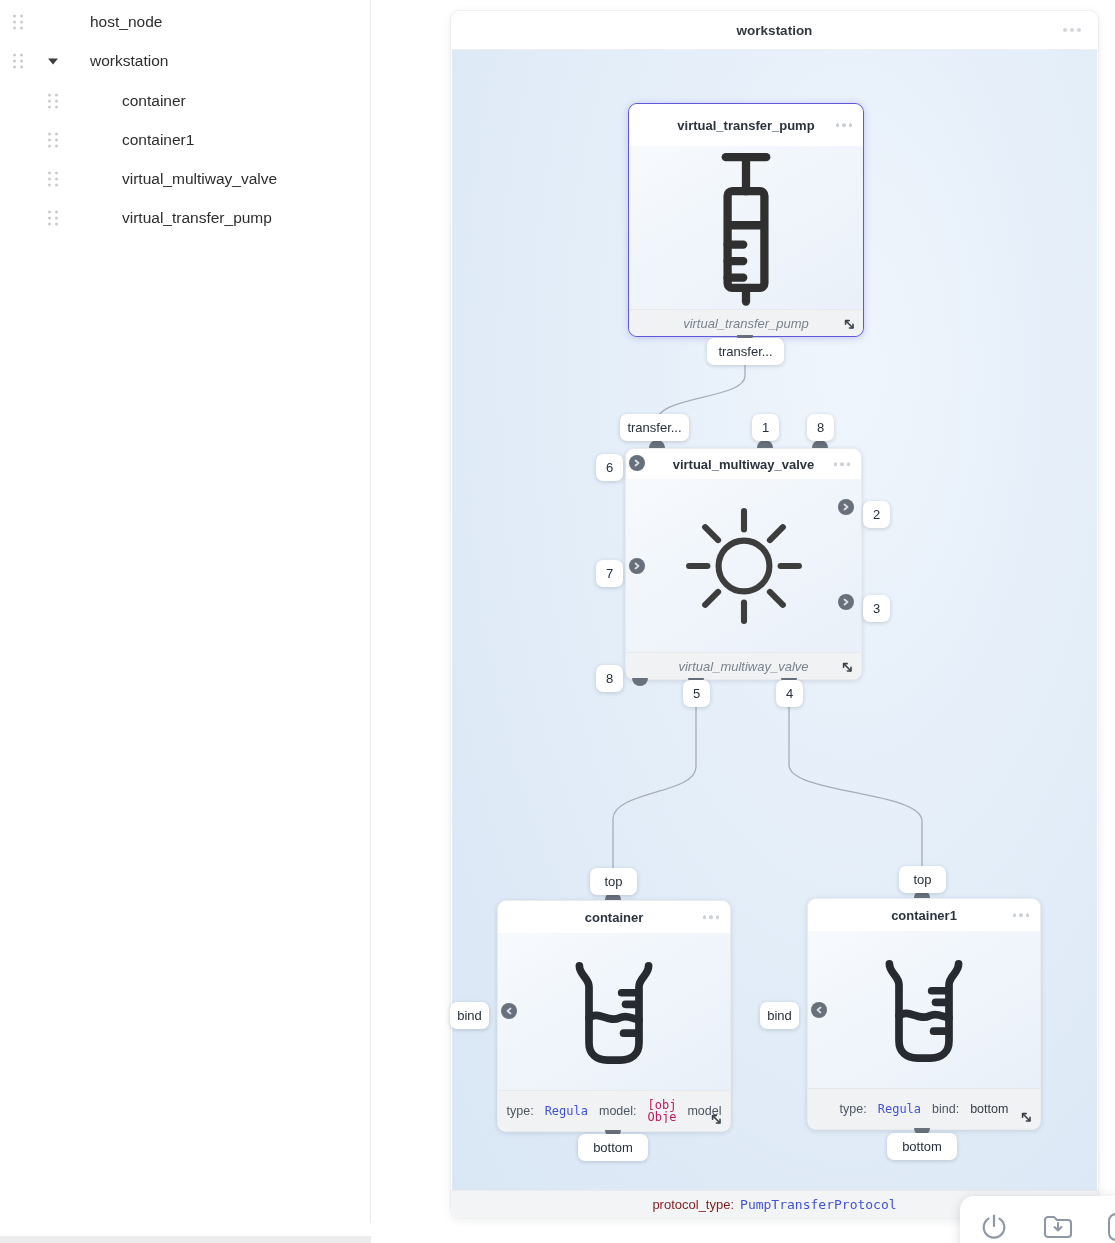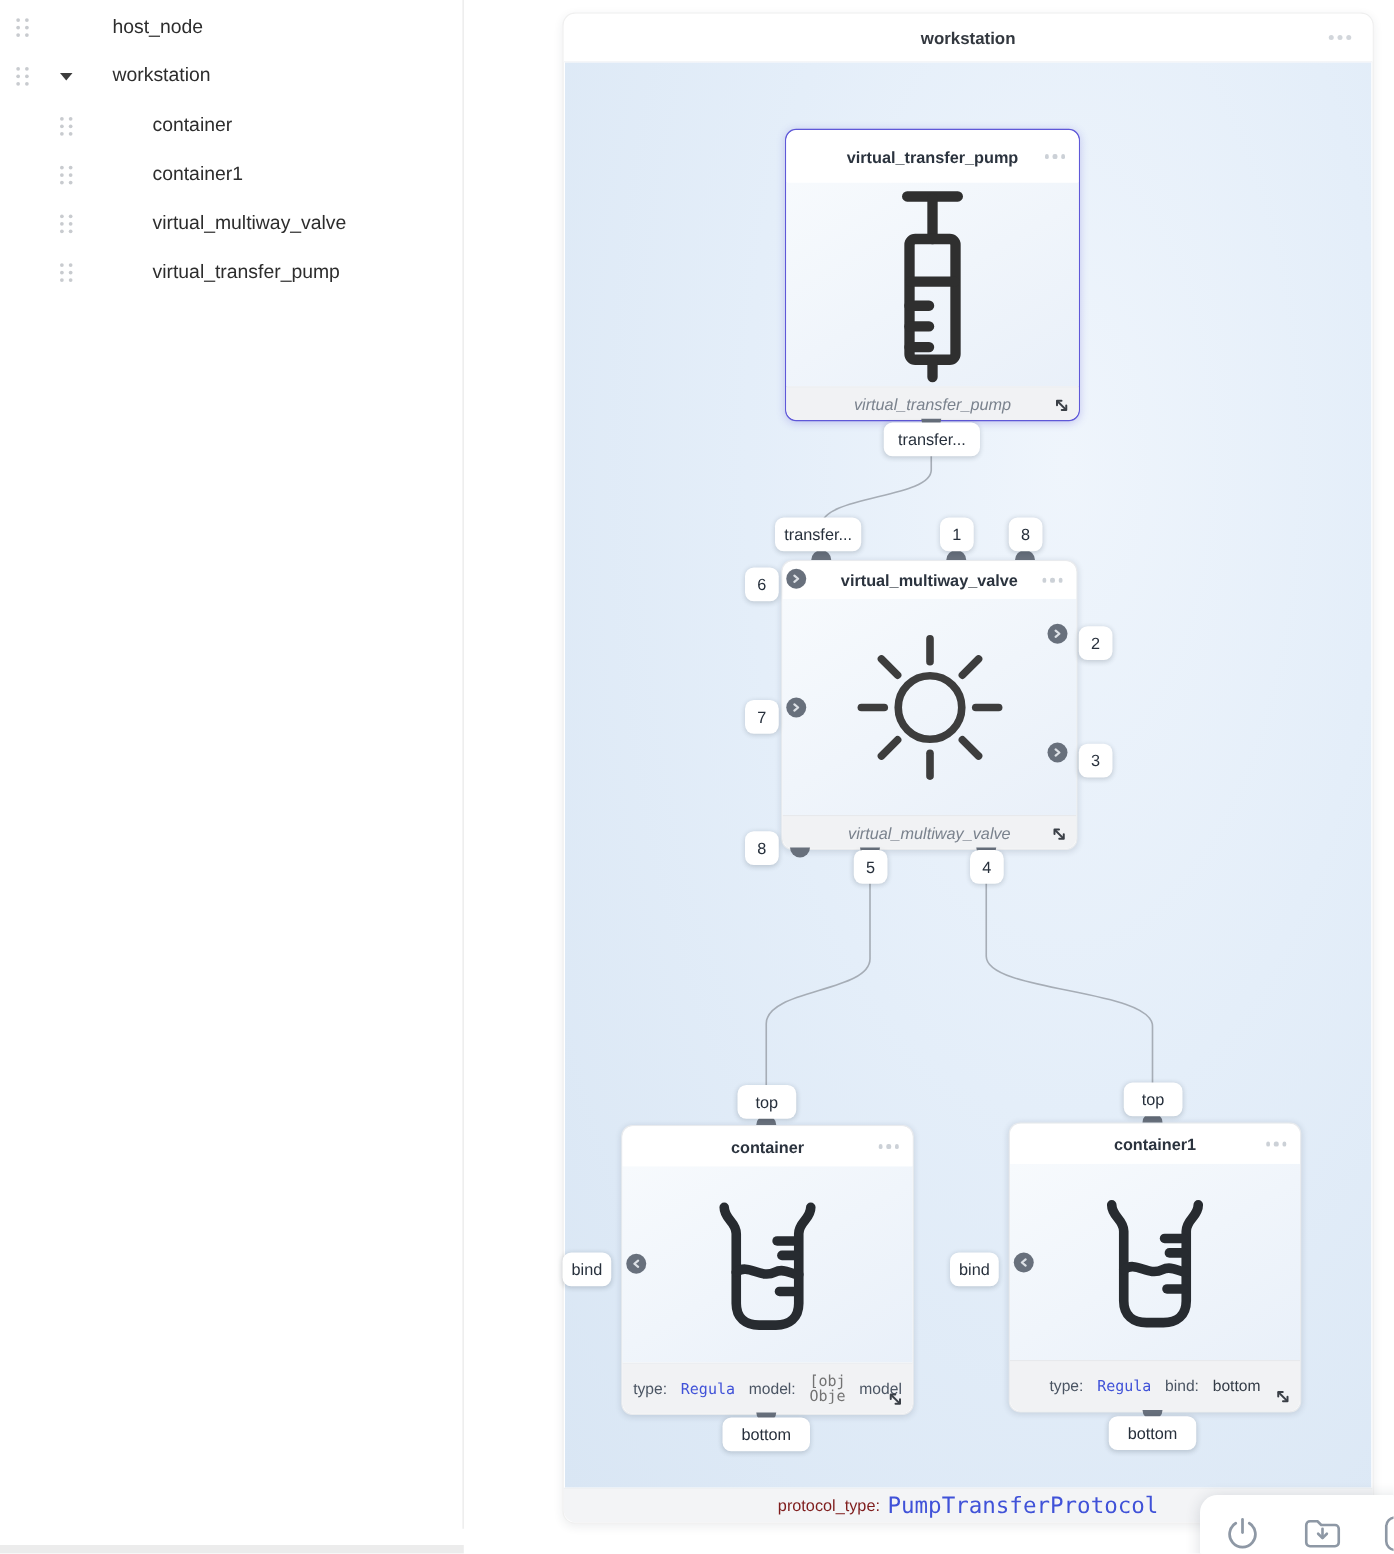--- a/index.html
+++ b/index.html
@@ -23,21 +23,21 @@
          border:1px solid #efefef;border-radius:10px;box-shadow:0 2px 8px rgba(40,50,70,.08);}
   .panel-header{position:absolute;top:0;left:0;right:0;height:38px;border-bottom:1px solid #eef0f3;
                 display:flex;align-items:center;justify-content:center;border-radius:10px 10px 0 0;background:#fff;}
   .panel-title{font-size:13.5px;font-weight:700;color:#33383f;}
   .panel-canvas{position:absolute;top:39px;left:1px;right:1px;bottom:28px;
                 background:radial-gradient(ellipse at 62% 28%, #eff5fc 0%, #e4eef9 45%, #d9e6f4 100%);}
   .panel-footer{position:absolute;left:0;right:0;bottom:0;height:27px;background:#f3f4f6;
                 border-top:1px solid #e8eaed;border-radius:0 0 10px 10px;
                 display:flex;align-items:center;justify-content:center;gap:6px;}
   .pf-label{font-size:13px;color:#7f1d1d;}
-  .pf-value{font-size:18px;font-family:"DejaVu Sans Mono",monospace;color:#4052d8;}
+  .pf-value{font-size:13px;font-family:"DejaVu Sans Mono",monospace;color:#4052d8;}
 
   .menu-dots{display:flex;gap:3px;align-items:center;}
   .menu-dots span{width:3.5px;height:3.5px;border-radius:50%;background:#ccd1d7;}
   .menu-dots.big span{width:4px;height:4px;background:#d2d6db;}
 
   
   .edges{position:absolute;left:0;top:0;pointer-events:none;}
 
   
   .node{position:absolute;background:#fff;border:1px solid #e9ebee;border-radius:9px;
@@ -50,21 +50,21 @@
   .node-body{flex:1 1 auto;display:flex;align-items:center;justify-content:center;
              background:linear-gradient(150deg,#f7fafd 0%,#e9f0f9 100%);}
   .node-footer{position:relative;flex:0 0 auto;background:#f1f2f4;border-top:1px solid #e7e9ec;
                border-radius:0 0 9px 9px;display:flex;align-items:center;justify-content:center;}
   .fname{font-style:italic;color:#7a828d;font-size:13px;}
   .resize-handle{position:absolute;right:7px;bottom:5px;}
 
   .fields{display:flex;align-items:center;gap:11px;font-size:12.5px;color:#4b5563;
           padding:0 12px;overflow:hidden;white-space:nowrap;width:100%;box-sizing:border-box;justify-content:center;}
   .fval{font-family:"DejaVu Sans Mono",monospace;color:#4052d8;font-size:12px;}
-  .fval2{font-family:"DejaVu Sans Mono",monospace;color:#737373;font-size:12px;line-height:12px;text-align:left;}
+  .fval2{font-family:"DejaVu Sans Mono",monospace;color:#be185d;font-size:12px;line-height:12px;text-align:left;}
   .fdark{color:#333b46;font-size:12.5px;}
 
   
   .dome{position:absolute;width:16px;height:8px;background:#68707c;}
   .dome.up{border-radius:8px 8px 0 0;}
   .dome.down{border-radius:0 0 8px 8px;}
   .pcircle{position:absolute;width:16px;height:16px;border-radius:50%;background:#68707c;
            display:flex;align-items:center;justify-content:center;}
   .plabel{position:absolute;height:27px;background:#fff;border-radius:7px;
           box-shadow:0 1px 4px rgba(31,45,61,.20);display:flex;align-items:center;justify-content:center;

